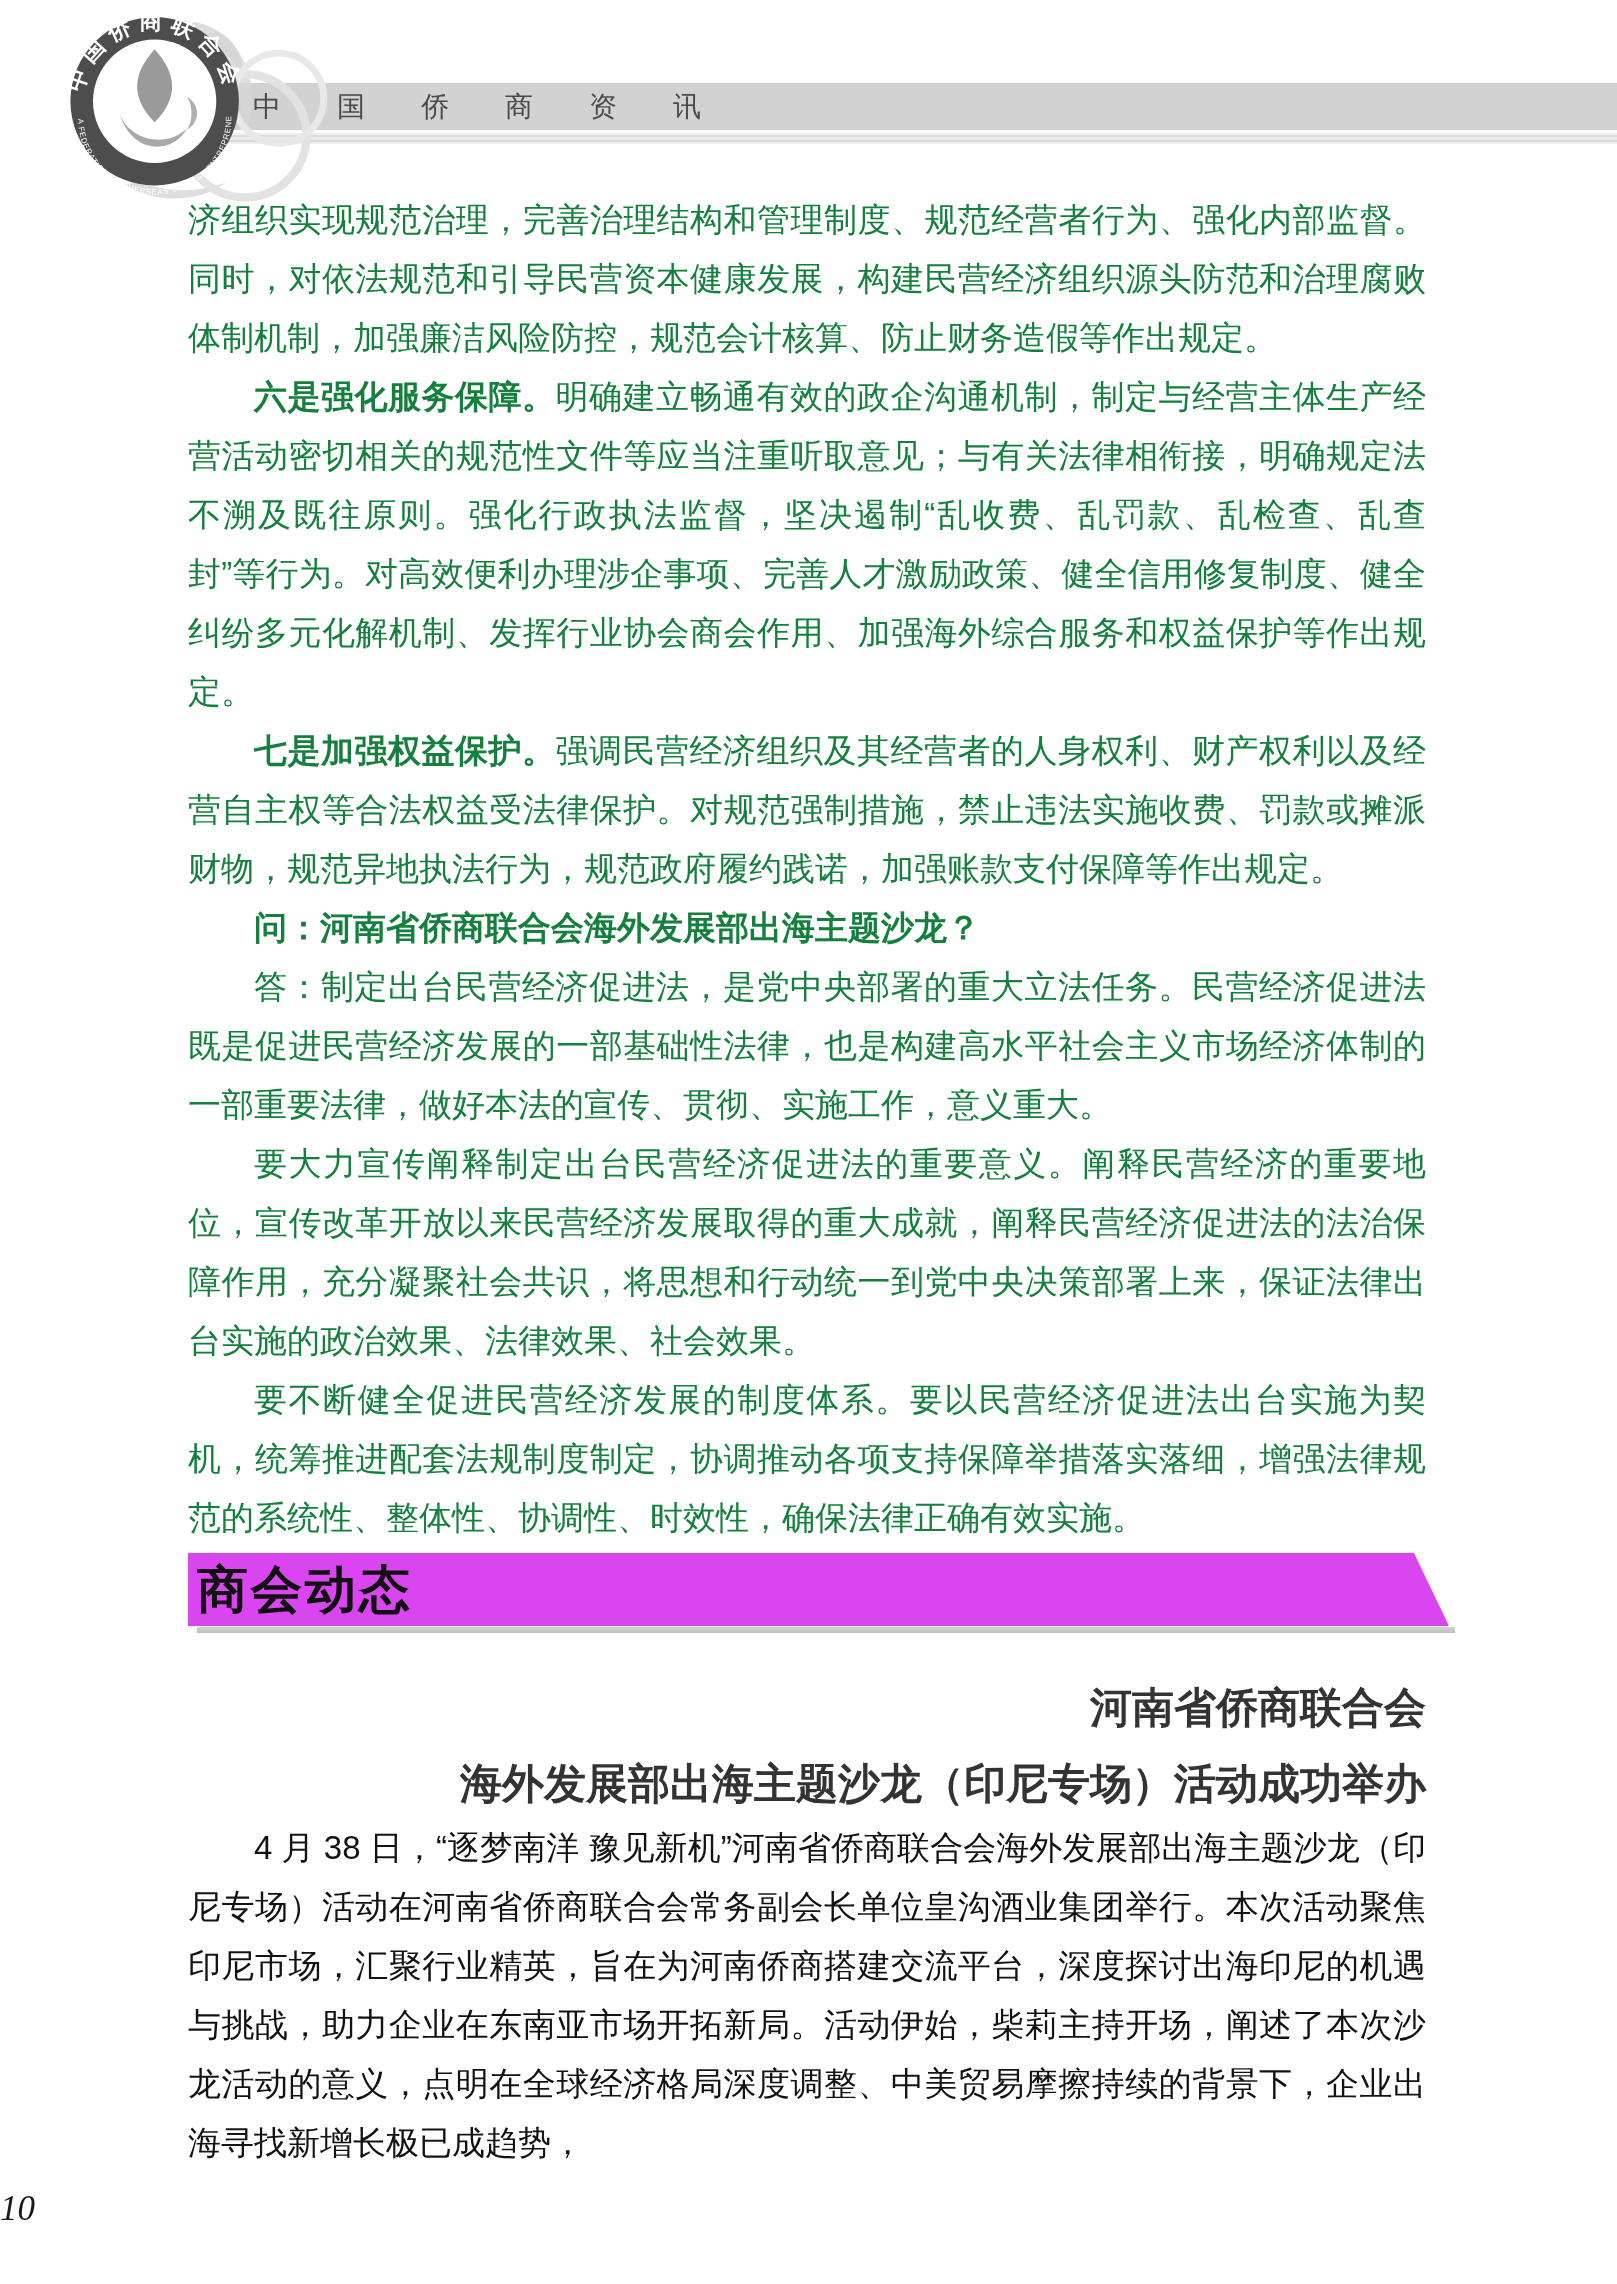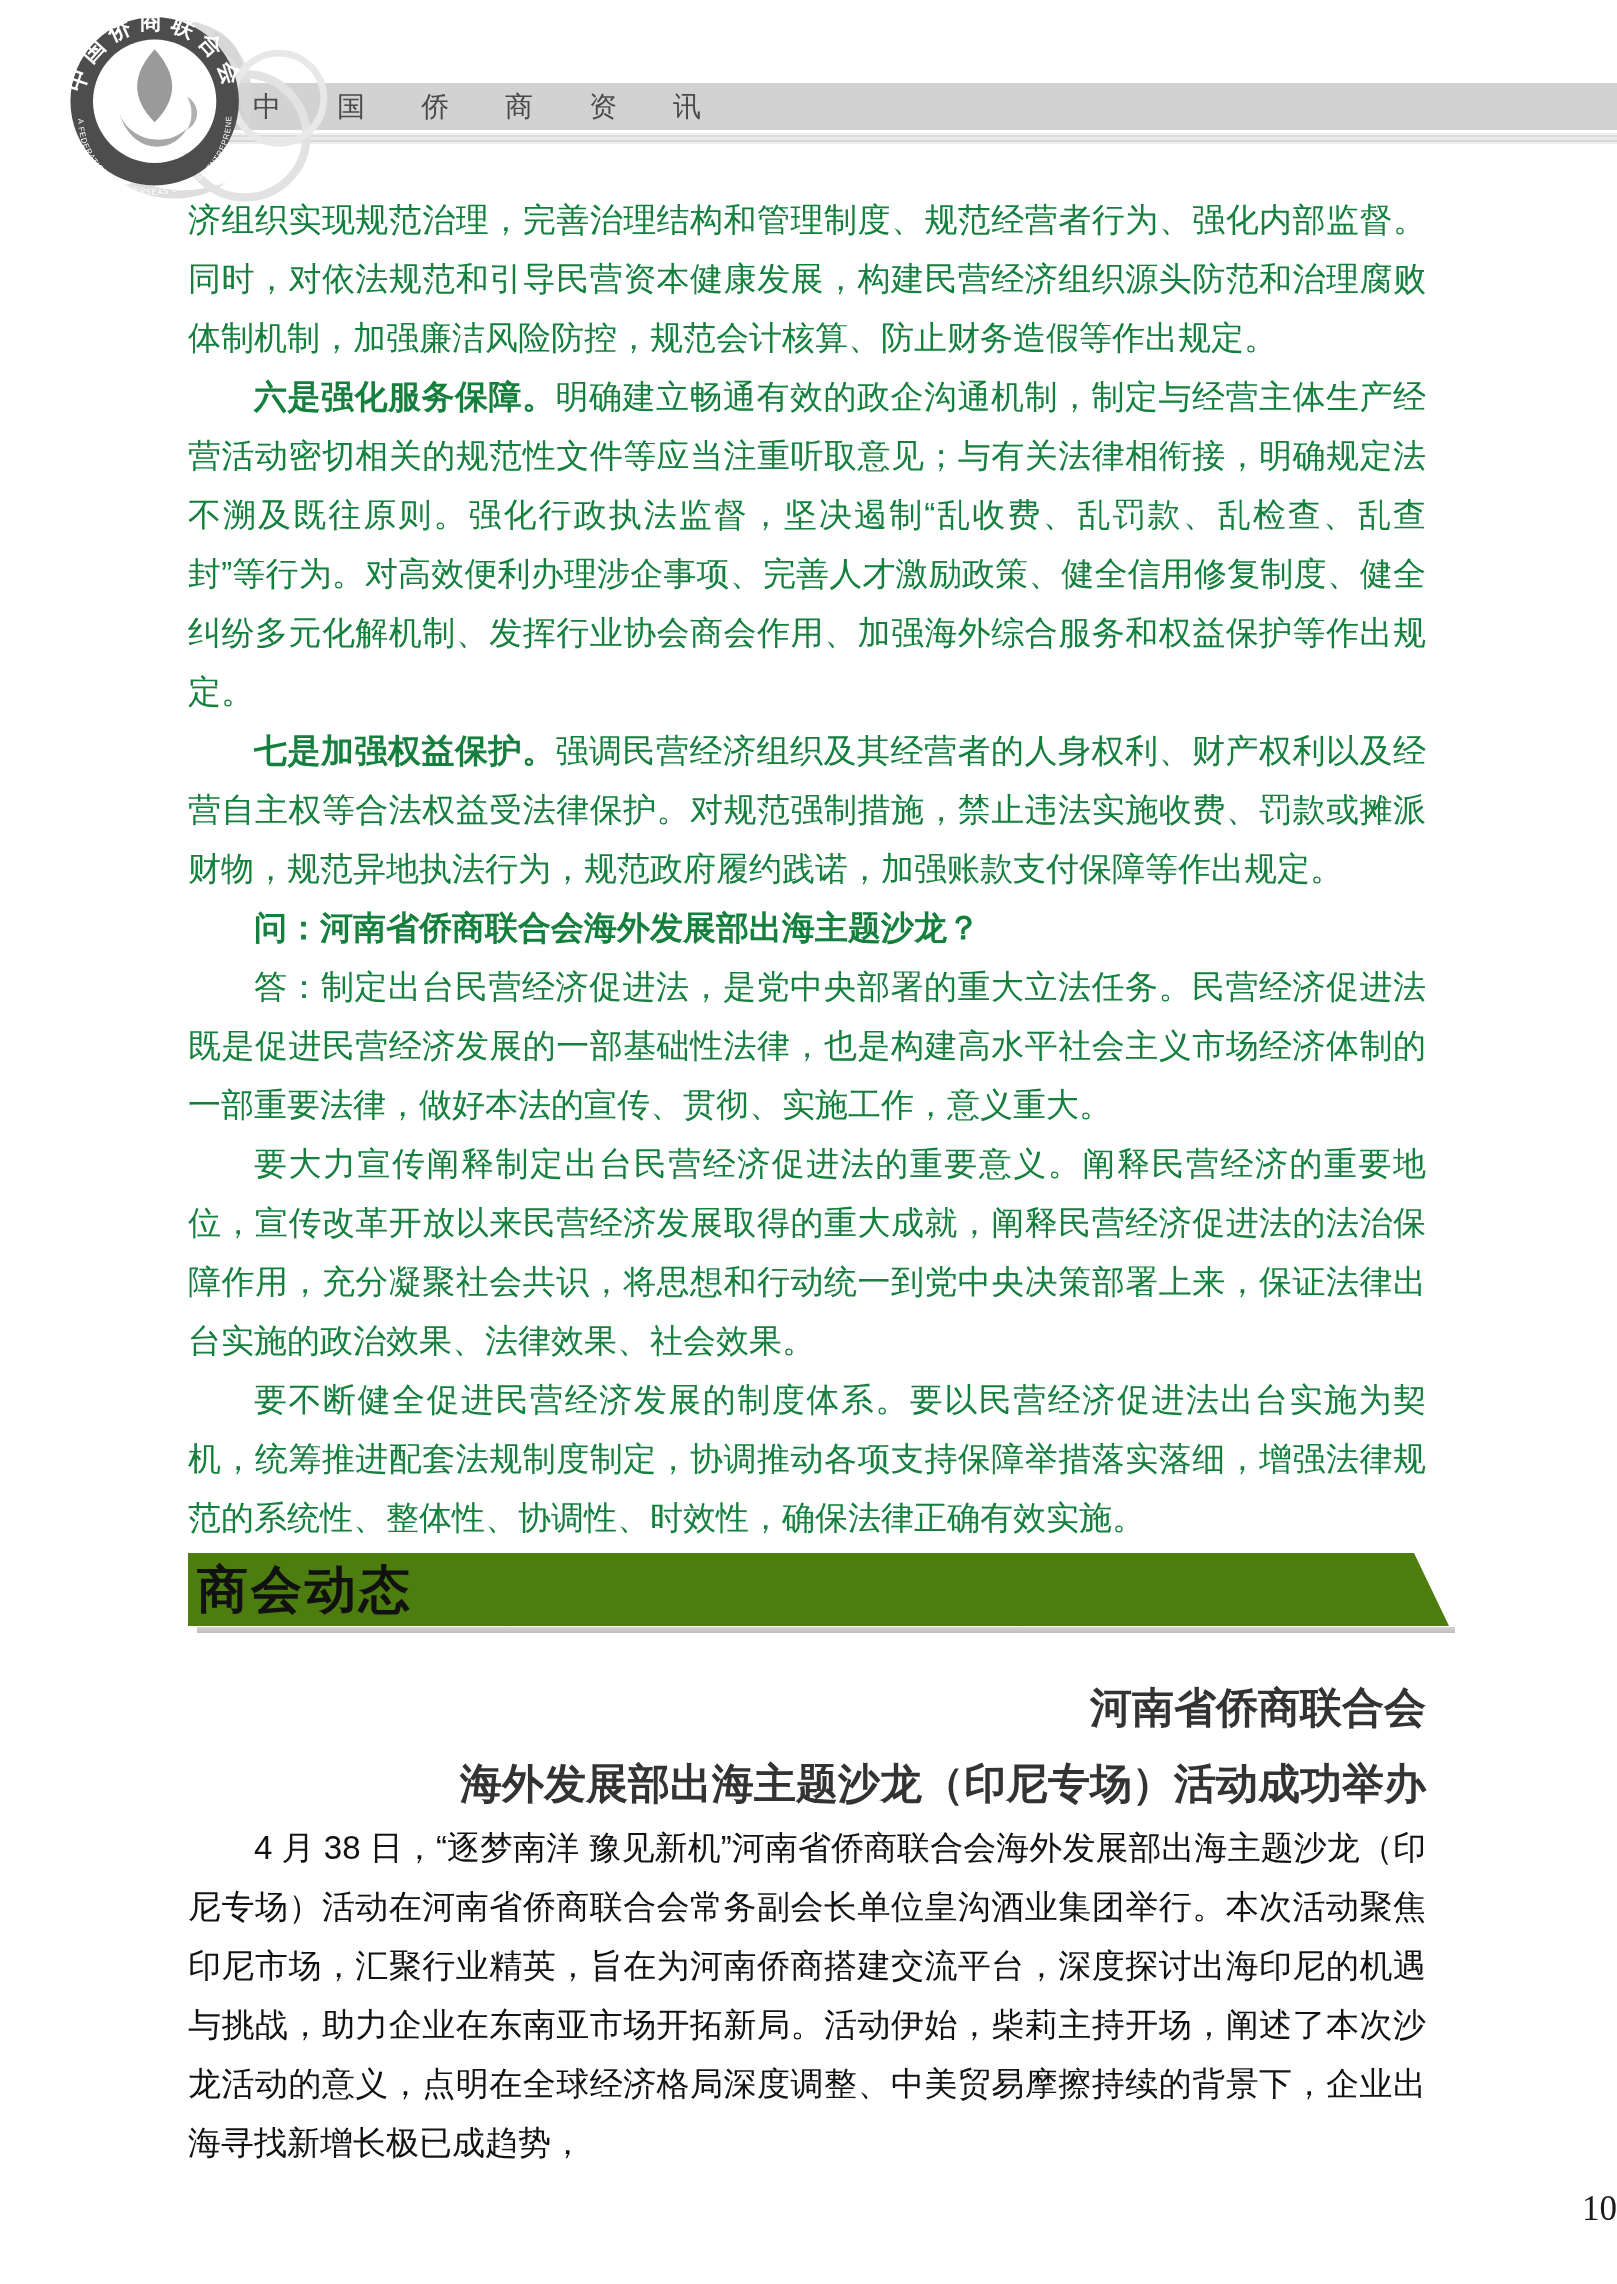--- a/index.html
+++ b/index.html
@@ -49,21 +49,21 @@
   .article p{margin:0;}
   .indent{text-indent:66px;}
   .lead{font-weight:bold;}
   .bold-line{font-weight:bold;}
   .source-note{float:right;}
   
   .section-banner{
     position:absolute;
     left:188px; top:1553px;
     width:1262px; height:73px;
-    background:#4d7c0f;
+    background:#d946ef;
     clip-path:polygon(0 0, 1226px 0, 1261px 100%, 0 100%);
     z-index:2;
   }
   .section-banner-label{
     position:absolute;
     left:9px; top:0; height:73px;
     line-height:75px;
     font-family:"Liberation Serif", serif;
     font-weight:bold;
     font-size:51px;
@@ -95,24 +95,25 @@
     font-size:33px;
     line-height:59px;
     color:#121212;
     text-align:justify;
   }
   .event-body p{margin:0;}
   
   .page-number{
     position:absolute;
     left:0; top:2189px; width:1617px;
-    text-align:right;
+    text-align:left;
     font-family:"Liberation Serif", serif;
     font-size:35px;
     color:#1a1a1a;
+    font-style:italic;
   }
 </style>
 </head>
 <body>
 
 <div class="page">
 
   <div class="masthead-bar">
     <div class="masthead-title">中国侨商资讯</div>
   </div>

